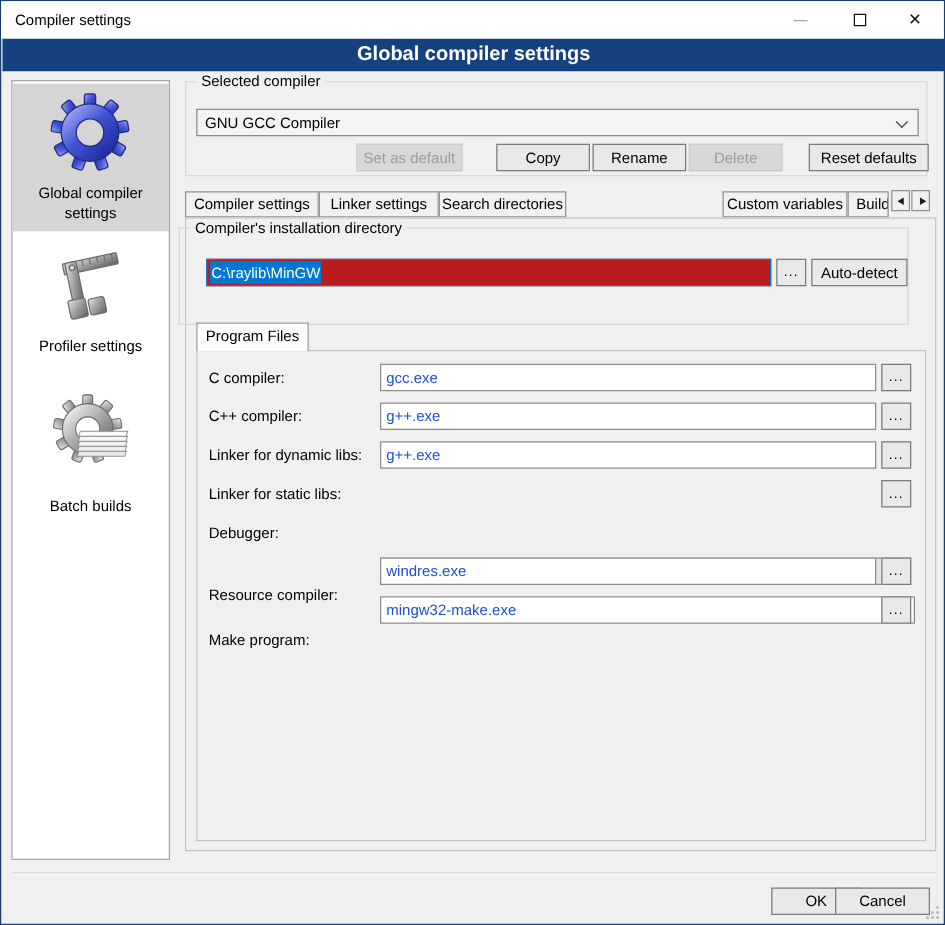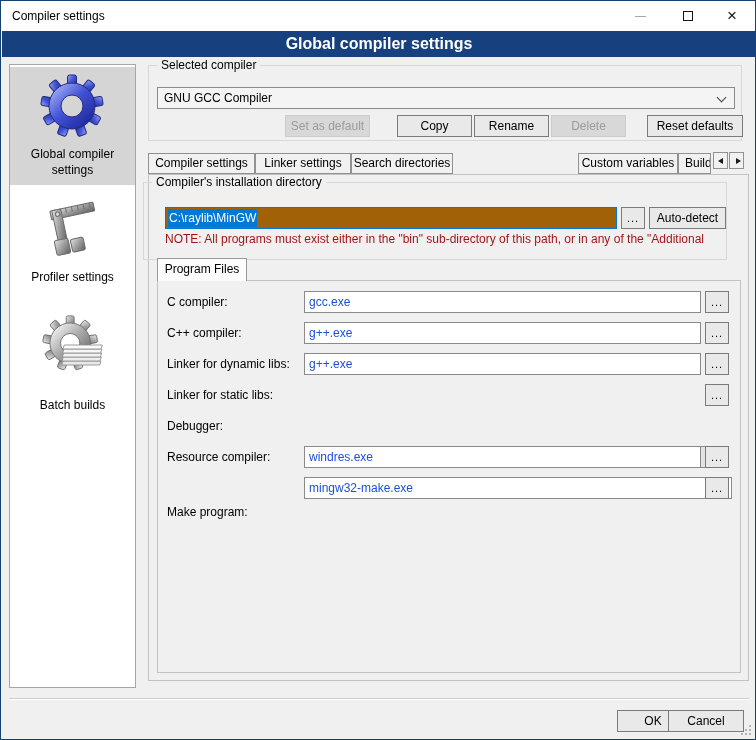--- a/index.html
+++ b/index.html
@@ -85,21 +85,21 @@
     text-align:center; line-height:19px; white-space:nowrap; cursor:default;
   }
   .itab.active { background:#fcfcfc; border-bottom:none; z-index:3; height:23px; line-height:21px; }
   .ipage {
     position:absolute; left:156px; top:279px; width:584px; height:393px;
     border:1px solid #c3c3c3; background:#f0f0f0; z-index:1;
   }
   
   .path-input {
     position:absolute; left:164px; top:206px; width:452px; height:22px;
-    background:#a16207; border:1px solid #0078d7; line-height:20px; padding-left:2px;
+    background:#b91c1c; border:1px solid #0078d7; line-height:20px; padding-left:2px;
     cursor:text; overflow:hidden; white-space:nowrap;
   }
   .path-input .sel { background:#0078d7; color:#fff; padding:2px 1px; }
   .note-text {
     position:absolute; left:164px; top:231px; width:574px; color:#9e1313;
     font-size:12px; white-space:nowrap; overflow:hidden;
   }
   
   .frow-label { position:absolute; left:166px; font-size:12px; white-space:nowrap; }
   .frow-browse { width:24px; left:704px; font-size:11px; letter-spacing:1px; }
@@ -256,21 +256,20 @@
   <div class="page"></div>
 
   <div class="groupbox" style="left:142px; top:181px; width:584px; height:78px; z-index:2;">
     <div class="group-label">Compiler's installation directory</div>
   </div>
   <div class="path-input" style="z-index:2;">
     <span class="sel">C:\raylib\MinGW</span>
   </div>
   <div class="btn" style="left:620px; top:206px; width:24px; z-index:2; font-size:11px; letter-spacing:1px;">...</div>
   <div class="btn" style="left:648px; top:206px; width:77px; z-index:2;">Auto-detect</div>
-  <div class="note-text" style="z-index:2;">NOTE: All programs must exist either in the "bin" sub-directory of this path, or in any of the "Additional</div>
 
   <div class="itab active" style="left:156px; top:257px; width:90px;">Program Files</div>
   <div class="itab" style="left:246px; top:259px; width:94px;">Additional Paths</div>
   <div class="ipage"></div>
 
   <div class="frow-label" style="top:294px; z-index:2;">C compiler:</div>
   <input class="txtinput" style="left: 303px; top: 290px; width: 397px; z-index: 2;" value="gcc.exe">
   <div class="btn frow-browse" style="top:290px; z-index:2;">...</div>
 
   <div class="frow-label" style="top:325px; z-index:2;">C++ compiler:</div>
@@ -283,21 +282,21 @@
 
   <div class="frow-label" style="top:387px; z-index:2;">Linker for static libs:</div>
   <div class="btn frow-browse" style="top:383px; z-index:2;">...</div>
 
   <div class="frow-label" style="top:418px; z-index:2;">Debugger:</div>
   <div class="combo dbg-combo" style="left:303px; top:414px; width:425px; z-index:2;margin-top:31px;">
     <span>GDB/CDB debugger : Default</span>
     <span class="chev"></span>
   </div>
 
-  <div class="frow-label" style="top:449px; z-index:2;">Resource compiler:</div>
+  <div class="frow-label" style="top:468px; z-index:2;">Resource compiler:</div>
   <input class="txtinput" style="left: 303px; top: 445px; width: 397px; z-index: 2;" value="windres.exe">
   <div class="btn frow-browse" style="top:445px; z-index:2;">...</div>
 
   <div class="frow-label" style="top:480px; z-index:2;margin-top:24px;">Make program:</div>
   <input class="txtinput" style="left: 303px; top: 476px; width: 428px; z-index: 2;" value="mingw32-make.exe">
   <div class="btn frow-browse" style="top:476px; z-index:2;">...</div>
 
   <div class="footer-divider"></div>
   <div class="btn" style="left:585px; top:709px; width:72px;margin-left:31px;">OK</div>
   <div class="btn" style="left:667px; top:709px; width:76px;">Cancel</div>

